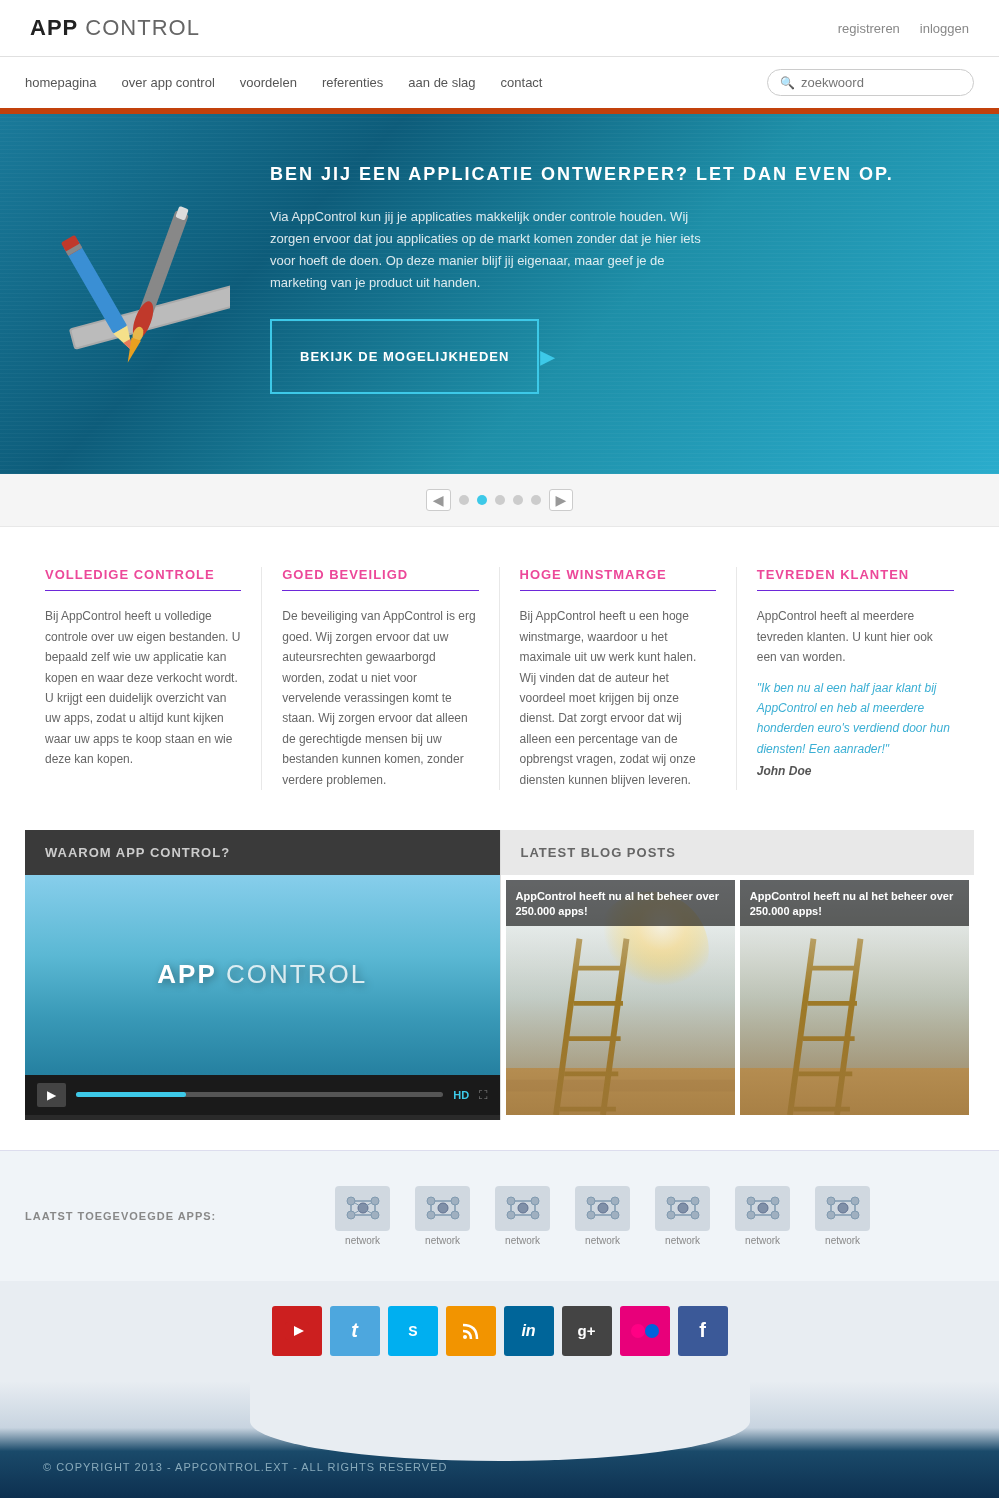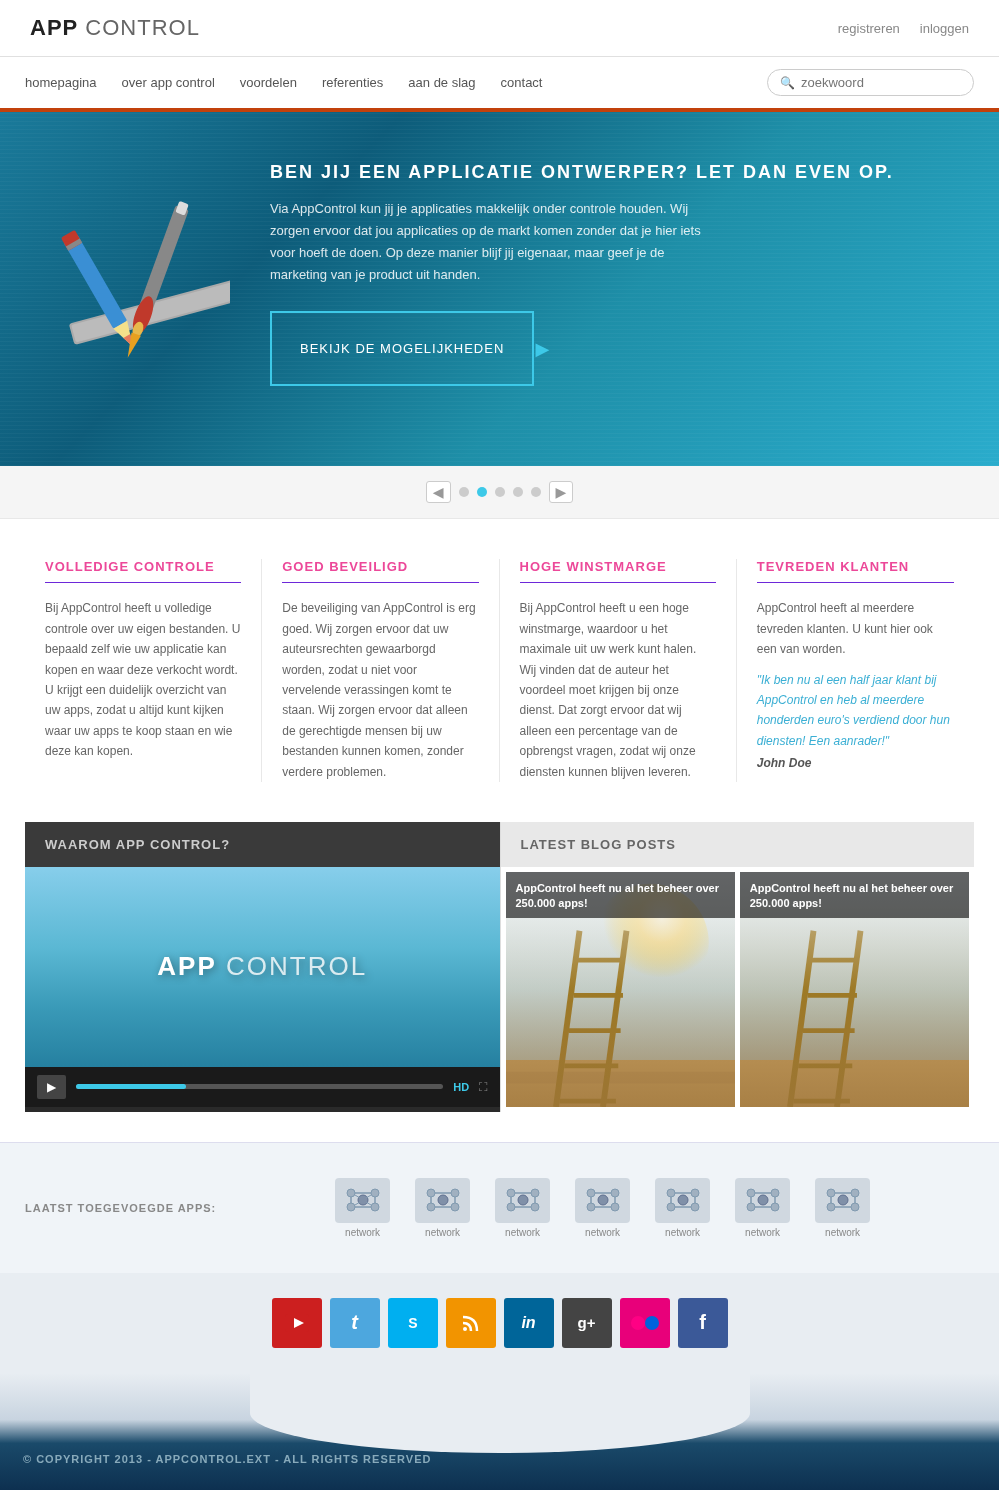--- a/index.html
+++ b/index.html
@@ -7,35 +7,35 @@
 
     
     .header { display: flex; align-items: center; justify-content: space-between; padding: 15px 30px; border-bottom: 1px solid #e0e0e0; }
     .logo { font-size: 22px; letter-spacing: 1px; }
     .logo-bold { font-weight: 900; color: #222; }
     .logo-light { font-weight: 300; color: #666; }
     .header-links { display: flex; gap: 20px; font-size: 13px; color: #888; }
     .header-links span { cursor: pointer; }
 
     
-    .nav { display: flex; align-items: center; padding: 12px 25px; border-bottom: 4px solid #c2410c; }
+    .nav { display: flex; align-items: center; padding: 12px 25px; border-bottom: 6px solid #c2410c; }
     .nav-links { display: flex; gap: 25px; flex: 1; }
     .nav-links a { text-decoration: none; color: #555; font-size: 13px; }
     .search-box { display: flex; align-items: center; border: 1px solid #ccc; border-radius: 20px; padding: 5px 12px; gap: 6px; }
     .search-box input { border: none; outline: none; font-size: 13px; color: #999; width: 160px; background: transparent; }
     .search-icon { color: #bbb; font-size: 12px; }
 
     
     .hero { background: linear-gradient(135deg, #1a7a9a 0%, #0d5c7a 30%, #1e8fa8 60%, #2aaccc 100%); position: relative; padding: 50px 30px 80px 30px; display: flex; align-items: center; min-height: 280px; overflow: hidden; }
     .hero::before { content: ''; position: absolute; inset: 0; background: repeating-linear-gradient(0deg, rgba(255,255,255,0.03) 0px, rgba(255,255,255,0.03) 1px, transparent 1px, transparent 4px); }
     .hero-image { width: 200px; min-width: 200px; position: relative; z-index: 1; }
     .hero-content { flex: 1; padding-left: 40px; z-index: 1; }
-    .hero-title { font-size: 18px; font-weight: 900; color: #fff; letter-spacing: 2px; margin-bottom: 15px; text-transform: uppercase; }
+    .hero-title { font-size: 18px; font-weight: 900; color: #fff; letter-spacing: 2px; margin-bottom: 21px; text-transform: uppercase; }
     .hero-text { color: rgba(255,255,255,0.85); font-size: 13px; line-height: 1.7; margin-bottom: 25px; max-width: 440px; }
-    .hero-btn { display: inline-block; background: transparent; border: 2px solid #3dc9e8; color: #fff; padding: 28px 28px; text-decoration: none; font-size: 13px; font-weight: 400; letter-spacing: 1px; text-transform: uppercase; cursor: pointer; position: relative; }
+    .hero-btn { display: inline-block; background: transparent; border: 2px solid #3dc9e8; color: #fff; padding: 28px 28px; text-decoration: none; font-size: 13px; font-weight: 700; letter-spacing: 1px; text-transform: uppercase; cursor: pointer; position: relative; }
     .hero-btn::after { content: '▶'; position: absolute; right: -18px; top: 50%; transform: translateY(-50%); color: #3dc9e8; font-size: 18px; }
 
     
     .slider-nav { display: flex; align-items: center; justify-content: center; padding: 15px; gap: 8px; background: #f5f5f5; }
     .slider-arrow { color: #999; cursor: pointer; font-size: 14px; padding: 2px 6px; border: 1px solid #ccc; border-radius: 3px; background: #fff; }
     .slider-dot { width: 10px; height: 10px; border-radius: 50%; background: #ccc; display: inline-block; cursor: pointer; }
     .slider-dot.active { background: #3dc9e8; }
 
     
     .features { display: grid; grid-template-columns: repeat(4, 1fr); gap: 0; padding: 40px 25px; border-top: 1px solid #e8e8e8; }
@@ -87,21 +87,21 @@
     .social-section { background: #e8edf2; padding: 25px; display: flex; justify-content: center; gap: 8px; }
     .social-btn { width: 50px; height: 50px; display: flex; align-items: center; justify-content: center; color: #fff; font-size: 13px; font-weight: 700; cursor: pointer; border-radius: 3px; }
     .social-youtube { background: #cc1f1f; }
     .social-twitter { background: #4da7de; }
     .social-skype { background: #00aff0; }
     .social-rss { background: #f29400; }
     .social-linkedin { background: #006599; }
     .social-google { background: #444; }
     .social-flickr { background: #e8007a; }
     .social-facebook { background: #3b5998; }
-    .footer-bg { background: linear-gradient(180deg, #e8edf2 0%, #c8d4e0 40%, #1a4a6a 60%, #0d3050 100%); padding: 40px 25px 25px 23px; position: relative; overflow: hidden; font-weight: bold; }
+    .footer-bg { background: linear-gradient(180deg, #e8edf2 0%, #c8d4e0 40%, #1a4a6a 60%, #0d3050 100%); padding: 40px 25px 25px 43px; position: relative; overflow: hidden; }
     .footer-curve { position: absolute; top: 0; left: 50%; transform: translateX(-50%); width: 500px; height: 80px; border-radius: 0 0 50% 50%; background: #e8edf2; }
     .footer-text { color: #8ab; font-size: 11px; letter-spacing: 1px; position: relative; z-index: 1; margin-top: 40px; }
   </style>
 </head>
 <body>
 
 <div class="header">
   <div class="logo">
     <span class="logo-bold">APP</span><span class="logo-light"> CONTROL</span>
   </div>

